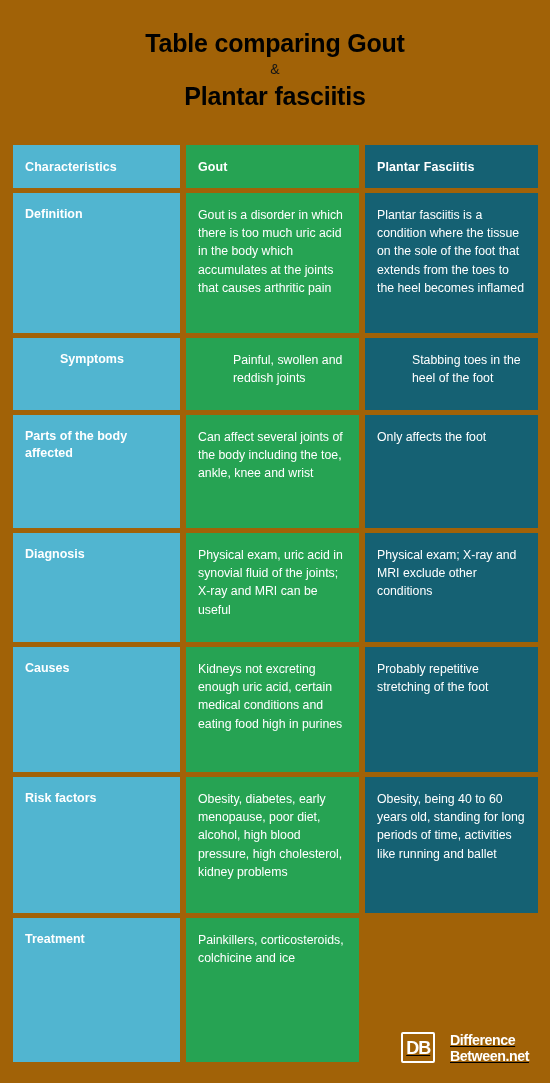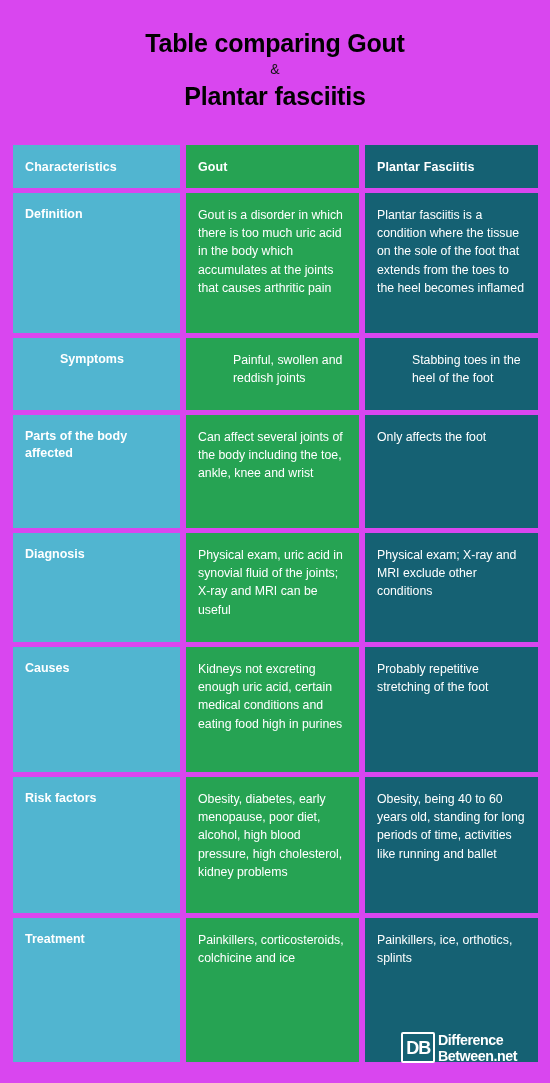--- a/index.html
+++ b/index.html
@@ -10,21 +10,21 @@
   body {
     width: 550px;
     height: 1083px;
     font-family: "Liberation Sans", sans-serif;
     overflow: hidden;
   }
   .page {
     width: 550px;
     height: 1083px;
     position: relative;
-    background: #d946ef;
+    background: #a16207;
     box-sizing: border-box;
   }
 
   
   .title-block {
     padding-top: 28px;
     text-align: center;
     user-select: none;
   }
   .title-line1 {
@@ -109,26 +109,27 @@
   .h-sym    .cell { height: 72px; padding-left: 47px;  }
   .h-diag   .cell { height: 109px; }
   .h-parts  .cell { height: 113px; }
   .h-causes .cell { height: 125px; }
   .h-risk   .cell { height: 136px; }
   .h-treat  .cell { height: 144px; }
 
   
   .logo {
     position: absolute;
-    right: 26px;
+    right: 14px;
     bottom: 20px;
     display: flex;
     align-items: center;
-    gap: 3px;
+    gap: 15px;
     user-select: none;
+    text-decoration: underline;
   }
   .logo-badge {
     width: 34px;
     height: 31px;
     border: 2.5px solid #ffffff;
     border-radius: 2px;
     display: flex;
     align-items: center;
     justify-content: center;
     box-sizing: border-box;
@@ -253,23 +254,20 @@
       </div>
     </div>
 
     <div class="row row-body h-treat">
       <div class="cell col-0">
         <span class="cell-text">Treatment</span>
       </div>
       <div class="cell col-1">
         <span class="cell-text">Painkillers, corticosteroids, colchicine and ice</span>
       </div>
-      <div class="cell col-2">
-        <span class="cell-text">Painkillers, ice, orthotics, splints</span>
-      </div>
     </div>
 
   </div>
 
   <div class="logo">
     <div class="logo-badge">
       <span class="logo-badge-text">DB</span>
     </div>
     <div class="logo-words">
       <span class="logo-word">Difference</span>

